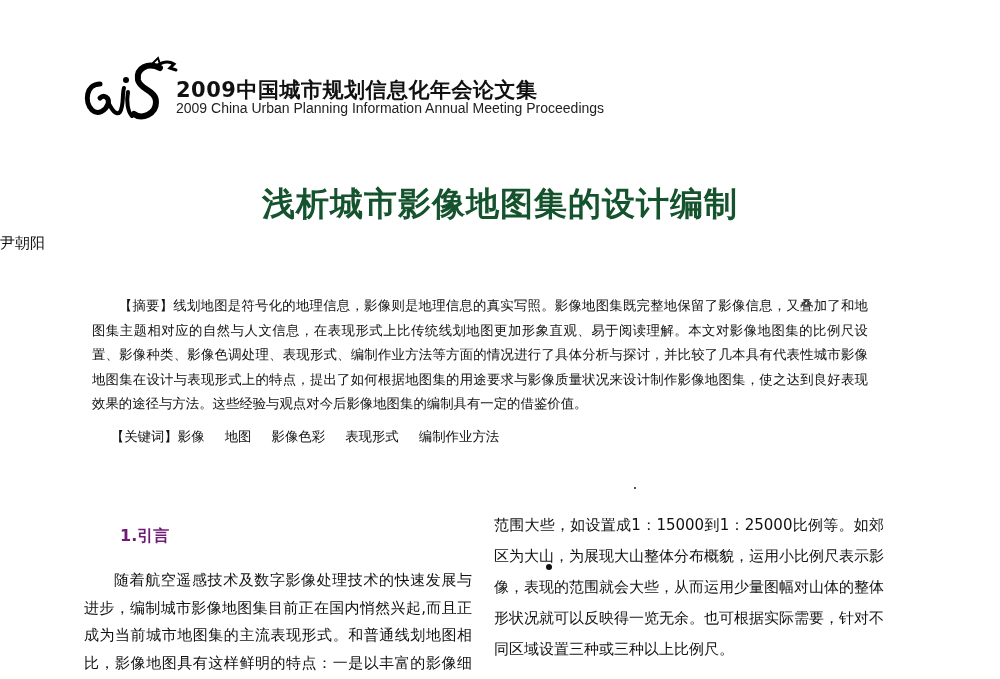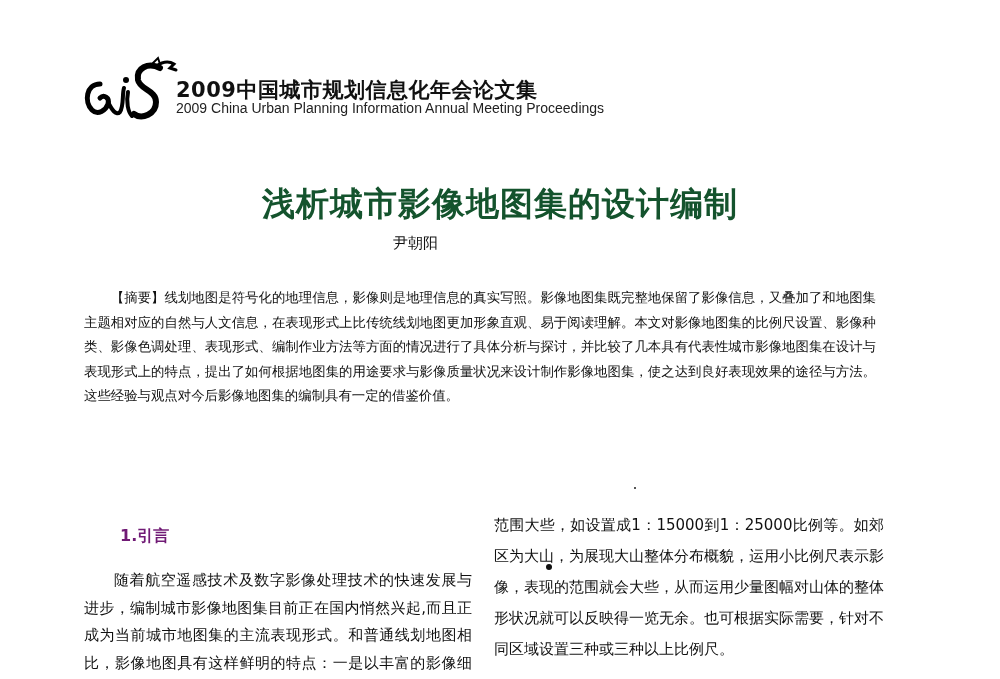--- a/index.html
+++ b/index.html
@@ -4,23 +4,23 @@
 <style>
   html, body { margin:0; padding:0; }
   body {
     width:1000px; height:679px; overflow:hidden; background:#ffffff; position:relative;
     font-family: "DejaVu Serif", "Liberation Serif", serif; color:#111;
   }
   .logo { position:absolute; left:82px; top:54px; width:96px; height:70px; }
   .header-cn { position:absolute; left:176px; top:76px; font-family:"DejaVu Sans","Liberation Sans",sans-serif; font-weight:bold; font-size:21px; letter-spacing:0.5px; color:#111; white-space:nowrap; }
   .header-en { position:absolute; left:176px; top:100px; font-family:"Liberation Sans","DejaVu Sans",sans-serif; font-size:14px; color:#222; white-space:nowrap; }
   .title { position:absolute; left:0; width:1000px; top:182px; text-align:center; font-family:"DejaVu Serif","Liberation Serif",serif; font-weight:bold; font-size:33px; letter-spacing:1px; color:#14532d; }
-  .author { position:absolute; left:0; width:831px; top:234px; text-align:center; font-size:15px; color:#111; }
+  .author { position:absolute; left:0; width:831px; top:234px; font-size:15px; color:#111; }
   .abstract { position:absolute; left:84px; top:286px; width:792px; font-size:13.4px; line-height:24.5px; text-align:justify; text-justify:inter-character; color:#111; }
-  .abstract p { margin:0; text-indent:2em; }
+  .abstract p { margin:8px; text-indent:2em; }
   .abstract .kw { margin:0; text-indent:2em; }
   .abstract .kw span.kwitem { margin-right:1.5em; }
   .mark { position:absolute; left:634px; top:487px; width:2px; height:2px; background:#555; }
   .sec-head { position:absolute; left:120px; top:526px; font-family:"DejaVu Sans","Liberation Sans",sans-serif; font-weight:bold; font-size:16px; color:#701a75; }
   .col-left { position:absolute; left:84px; top:567px; width:388px; font-family:"DejaVu Sans","Liberation Sans",sans-serif; font-size:15px; line-height:27.5px; color:#111; text-align:justify; text-justify:inter-character; }
   .col-left p { margin:0; text-indent:2em; }
   .col-right { position:absolute; left:494px; top:510px; width:390px; font-family:"DejaVu Sans","Liberation Sans",sans-serif; font-size:15px; line-height:31px; color:#111; text-align:justify; text-justify:inter-character; }
   .col-right p { margin:0; }
   .dot { position:absolute; left:546px; top:564px; width:6px; height:6px; border-radius:50%; background:#111; }
 </style>
@@ -40,20 +40,21 @@
   </svg>
 </div>
 <div class="header-cn">2009中国城市规划信息化年会论文集</div>
 <div class="header-en">2009 China Urban Planning Information Annual Meeting Proceedings</div>
 
 <div class="title">浅析城市影像地图集的设计编制</div>
 <div class="author">尹朝阳</div>
 
 <div class="abstract">
   <p><span>【摘要】</span><span>线划地图是符号化的地理信息，影像则是地理信息的真实写照。影像地图集既完整地保留了影像信息，又叠加了和地图集主题相对应的自然与人文信息，在表现形式上比传统线划地图更加形象直观、易于阅读理解。本文对影像地图集的比例尺设置、影像种类、影像色调处理、表现形式、编制作业方法等方面的情况进行了具体分析与探讨，并比较了几本具有代表性城市影像地图集在设计与表现形式上的特点，提出了如何根据地图集的用途要求与影像质量状况来设计制作影像地图集，使之达到良好表现效果的途径与方法。这些经验与观点对今后影像地图集的编制具有一定的借鉴价值。</span></p>
+  <p class="kw"><span>【关键词】</span><span class="kwitem">影像</span><span class="kwitem">地图</span><span class="kwitem">影像色彩</span><span class="kwitem">表现形式</span><span class="kwitem">编制作业方法</span></p>
 </div>
 
 <div class="mark"></div>
 
 <div class="sec-head">1.引言</div>
 <div class="col-left">
   <p>随着航空遥感技术及数字影像处理技术的快速发展与进步，编制城市影像地图集目前正在国内悄然兴起,而且正成为当前城市地图集的主流表现形式。和普通线划地图相比，影像地图具有这样鲜明的特点：一是以丰富的影像细节表现区域的地理</p>
 </div>
 <div class="col-right">
   <p>范围大些，如设置成1：15000到1：25000比例等。如郊区为大山，为展现大山整体分布概貌，运用小比例尺表示影像，表现的范围就会大些，从而运用少量图幅对山体的整体形状况就可以反映得一览无余。也可根据实际需要，针对不同区域设置三种或三种以上比例尺。</p>

